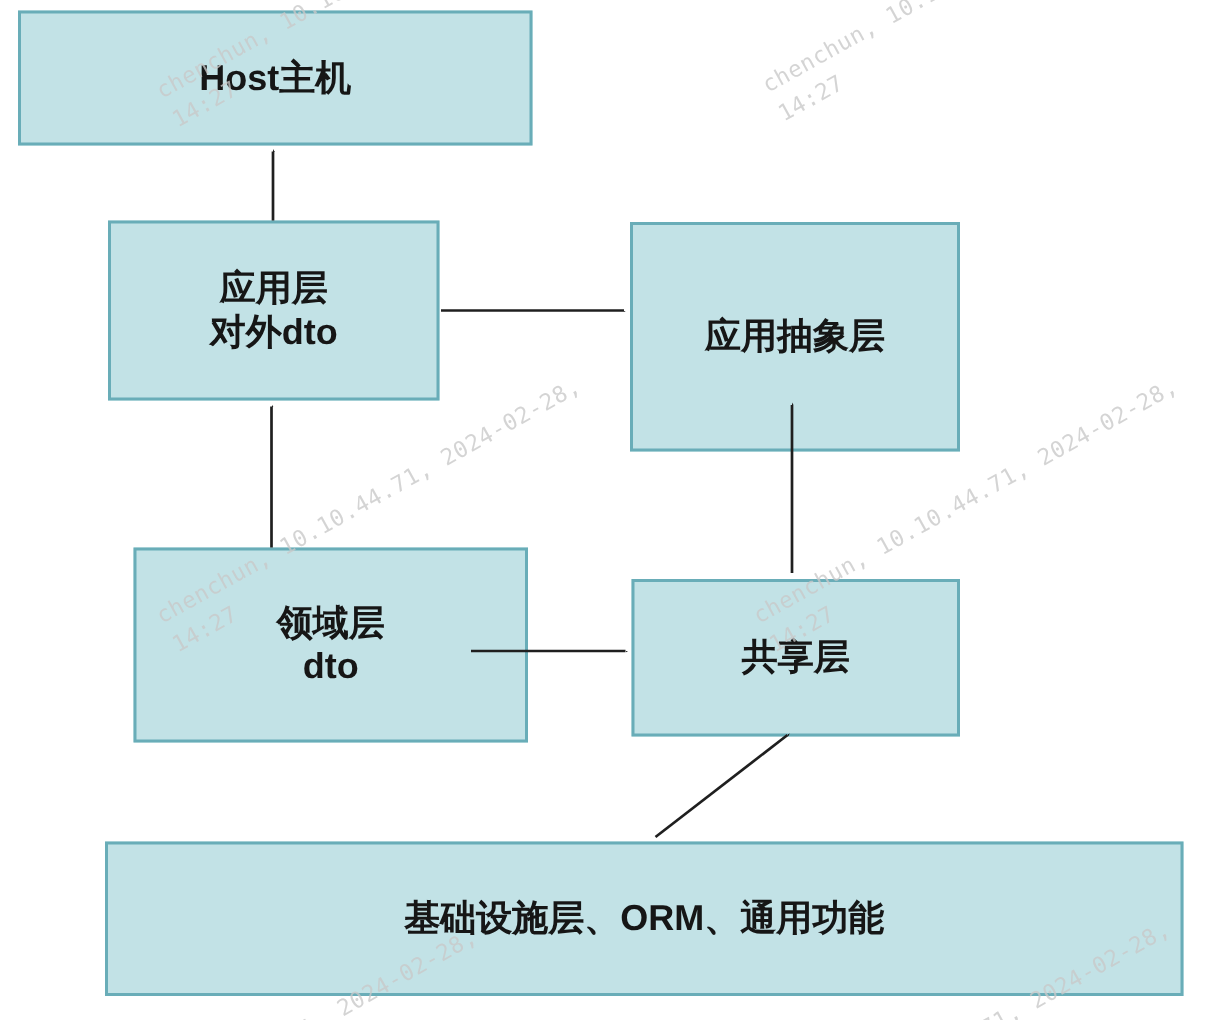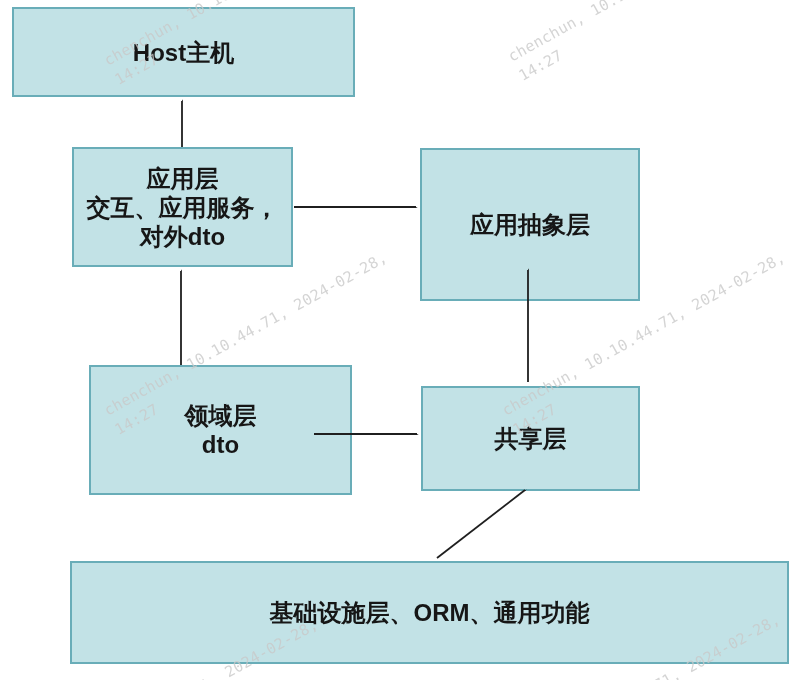--- a/index.html
+++ b/index.html
@@ -74,21 +74,20 @@
   </svg>
   <div id="nodes">
       <div class="node" style="left: 12px; top: 7px; width: 343px; height: 90px;">
         <div class="node-label">
           <div>Host主机</div>
         </div>
       </div>
       <div class="node" style="left: 72px; top: 147px; width: 221px; height: 120px; align-items: center;">
         <div class="node-label">
           <div>应用层</div>
-          <div>交互、应用服务，</div>
           <div>对外dto</div>
         </div>
       </div>
       <div class="node" style="left: 420px; top: 148px; width: 220px; height: 153px;">
         <div class="node-label">
           <div>应用抽象层</div>
         </div>
       </div>
       <div class="node" style="left: 50px; top: 365px; width: 263px; height: 130px; margin-left: 39px;">
         <div class="node-label">

